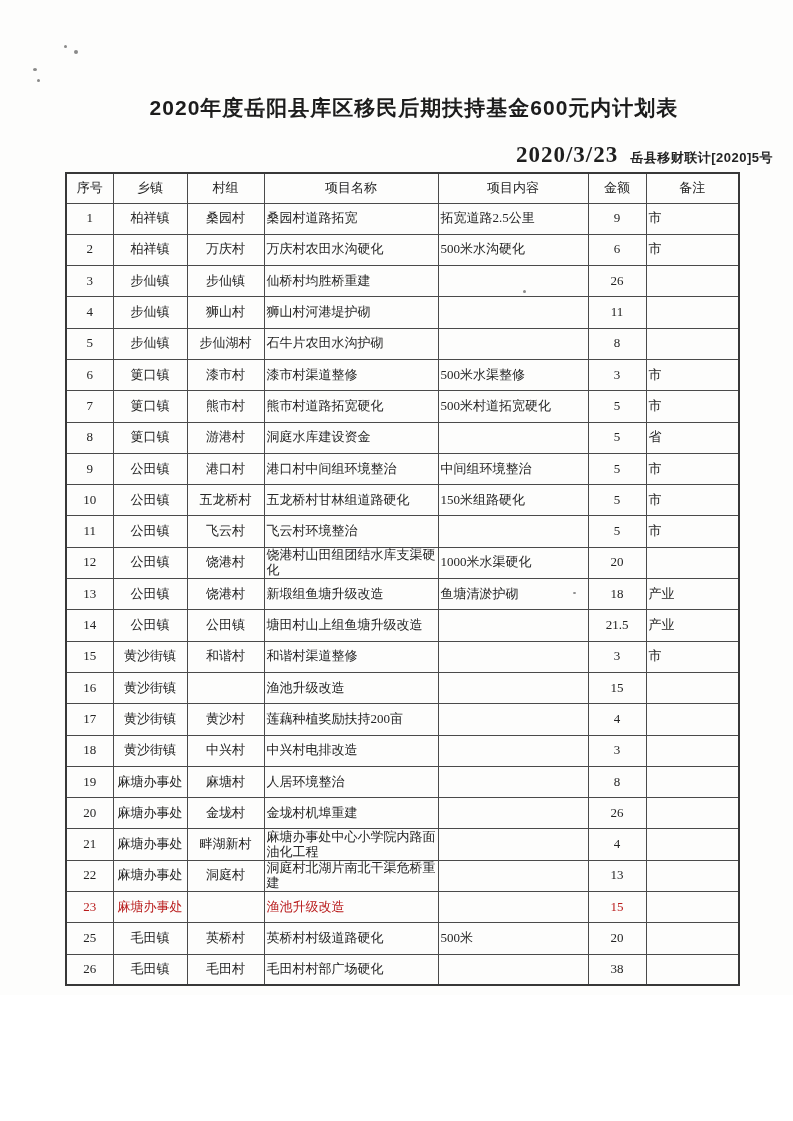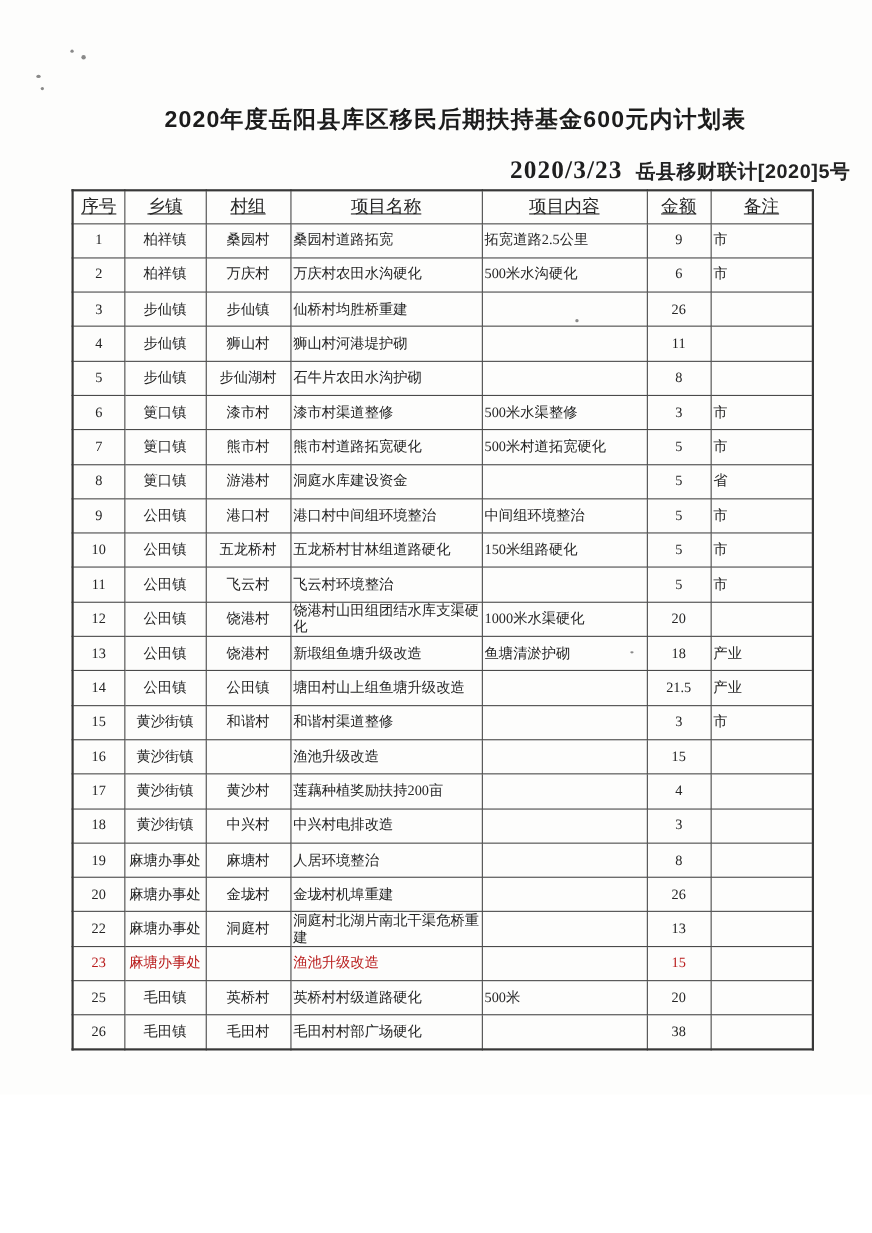--- a/index.html
+++ b/index.html
@@ -29,21 +29,21 @@
   .meta-line{
     position:absolute;top:142px;right:55px;
     display:flex;align-items:baseline;gap:12px;
   }
   .meta-date{
     font-family:"Liberation Serif","DejaVu Serif",serif;
     font-size:23px;font-weight:600;color:#1e1e1e;
     letter-spacing:1px;
   }
   .meta-docnum{
-    font-size:18px;font-weight:bold;color:#222;
+    font-size:13px;font-weight:bold;color:#222;
     letter-spacing:0.5px;
   }
   
   table.plan{
     position:absolute;left:65px;top:172px;
     width:673px;
     border-collapse:collapse;
     table-layout:fixed;
     font-family:"Liberation Serif","DejaVu Serif",serif;
     font-size:13px;
@@ -51,23 +51,22 @@
   }
   table.plan, table.plan th, table.plan td{
     border:1px solid #4a4a4a;
   }
   table.plan{border:2px solid #383838;}
   table.plan thead tr{height:30px;}
   table.plan tbody tr{height:31.3px;}
   table.plan th{
     font-weight:normal;
     text-align:center;
-    font-size:16px;
+    font-size:13px;
     background:#fdfdfc;
-    text-decoration:underline;
   }
   table.plan td{
     line-height:1.15;
     overflow:hidden;
     padding:0 2px;
   }
   td.c0,td.c1,td.c2,td.c5, th{text-align:center;}
   td.c3,td.c4,td.c6{text-align:left;padding-left:5px;padding-right:3px;}
   tr.faded td{color:#b91c1c;}
   
@@ -291,20 +290,29 @@
         <tr>
           <td class="c0">20</td>
           <td class="c1">麻塘办事处</td>
           <td class="c2">金垅村</td>
           <td class="c3">金垅村机埠重建</td>
           <td class="c4"></td>
           <td class="c5">26</td>
           <td class="c6"></td>
         </tr>
         <tr>
+          <td class="c0">21</td>
+          <td class="c1">麻塘办事处</td>
+          <td class="c2">畔湖新村</td>
+          <td class="c3">麻塘办事处中心小学院内路面油化工程</td>
+          <td class="c4"></td>
+          <td class="c5">4</td>
+          <td class="c6"></td>
+        </tr>
+        <tr>
           <td class="c0">22</td>
           <td class="c1">麻塘办事处</td>
           <td class="c2">洞庭村</td>
           <td class="c3">洞庭村北湖片南北干渠危桥重建</td>
           <td class="c4"></td>
           <td class="c5">13</td>
           <td class="c6"></td>
         </tr>
         <tr class="faded">
           <td class="c0">23</td>

